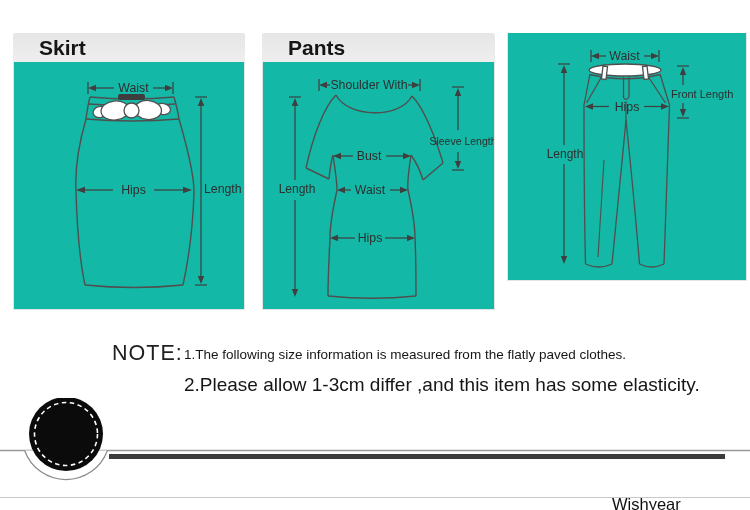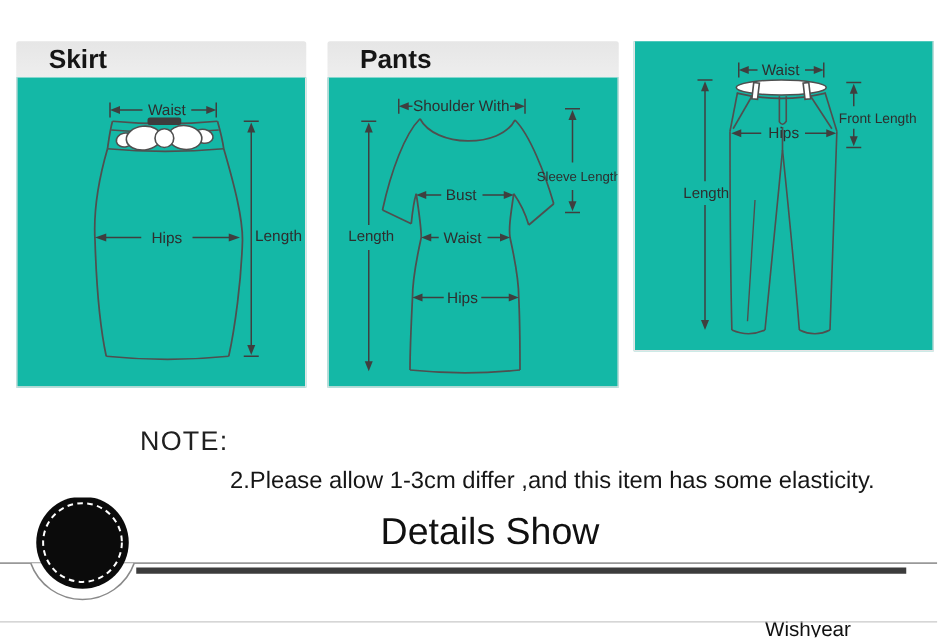--- a/index.html
+++ b/index.html
@@ -231,27 +231,27 @@
           <line x1="169" y1="85" x2="181" y2="85"></line>
         </g>
         <polygon points="175,34 171.8,42 178.2,42" fill="#3f3f3f"></polygon>
         <polygon points="175,84 171.8,76 178.2,76" fill="#3f3f3f"></polygon>
         <text x="163" y="65" text-anchor="start" font-size="11">Front Length</text>
       </svg>
     </div>
   </section>
 
   <div class="note-label">NOTE:</div>
+  <div class="note-line1">1.The following size information is measured from the flatly paved clothes.</div>
   <div class="note-line2">2.Please allow 1-3cm differ ,and this item has some elasticity.</div>
 
   <svg class="divider-svg" width="750" height="85" viewBox="0 0 750 85">
     <line x1="0" y1="52.5" x2="750" y2="52.5" stroke="#999999" stroke-width="1.4"></line>
     <path d="M 24.6,52.5 A 44 44 0 0 0 107.4,52.5" fill="#ffffff" stroke="#8a8a8a" stroke-width="1.2"></path>
     <circle cx="66" cy="36" r="37" fill="#0b0b0b"></circle>
     <circle cx="66" cy="36" r="31.5" fill="none" stroke="#ffffff" stroke-width="1.6" stroke-dasharray="4.5 3.5"></circle>
     <rect x="109" y="56" width="616" height="5" fill="#3c3c3c"></rect>
   </svg>
 
-  <div class="details-title">Details Show</div>
   <div class="brand">Wishyear</div>
   <div class="bottom-rule"></div>
 
 </div>
 
 </body></html>

